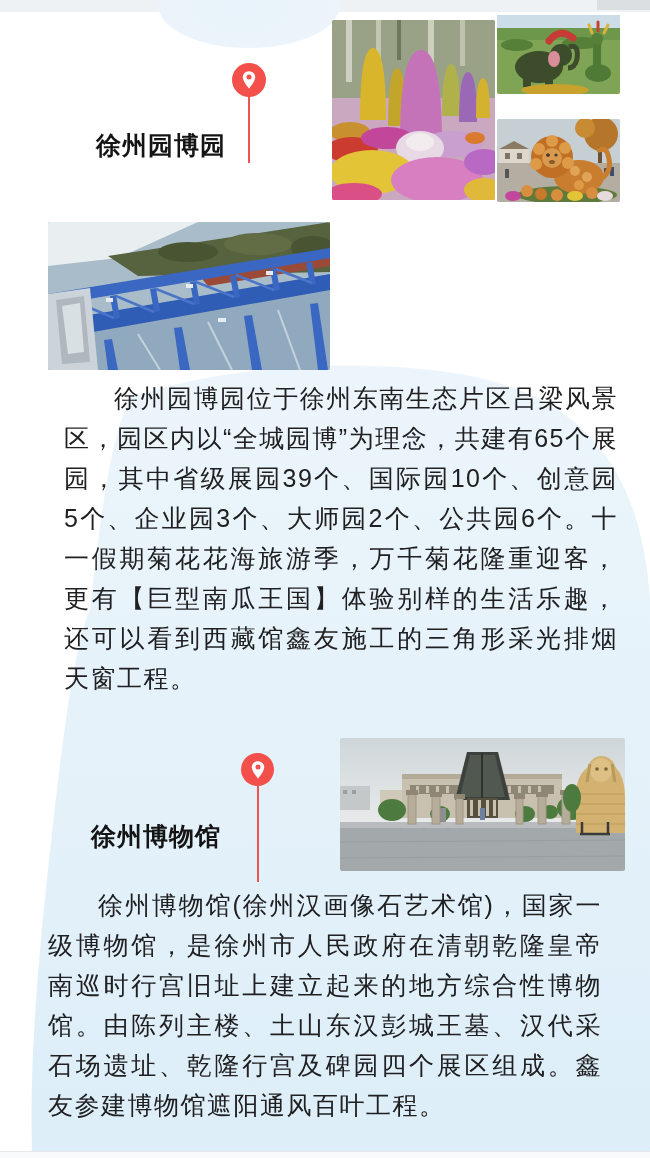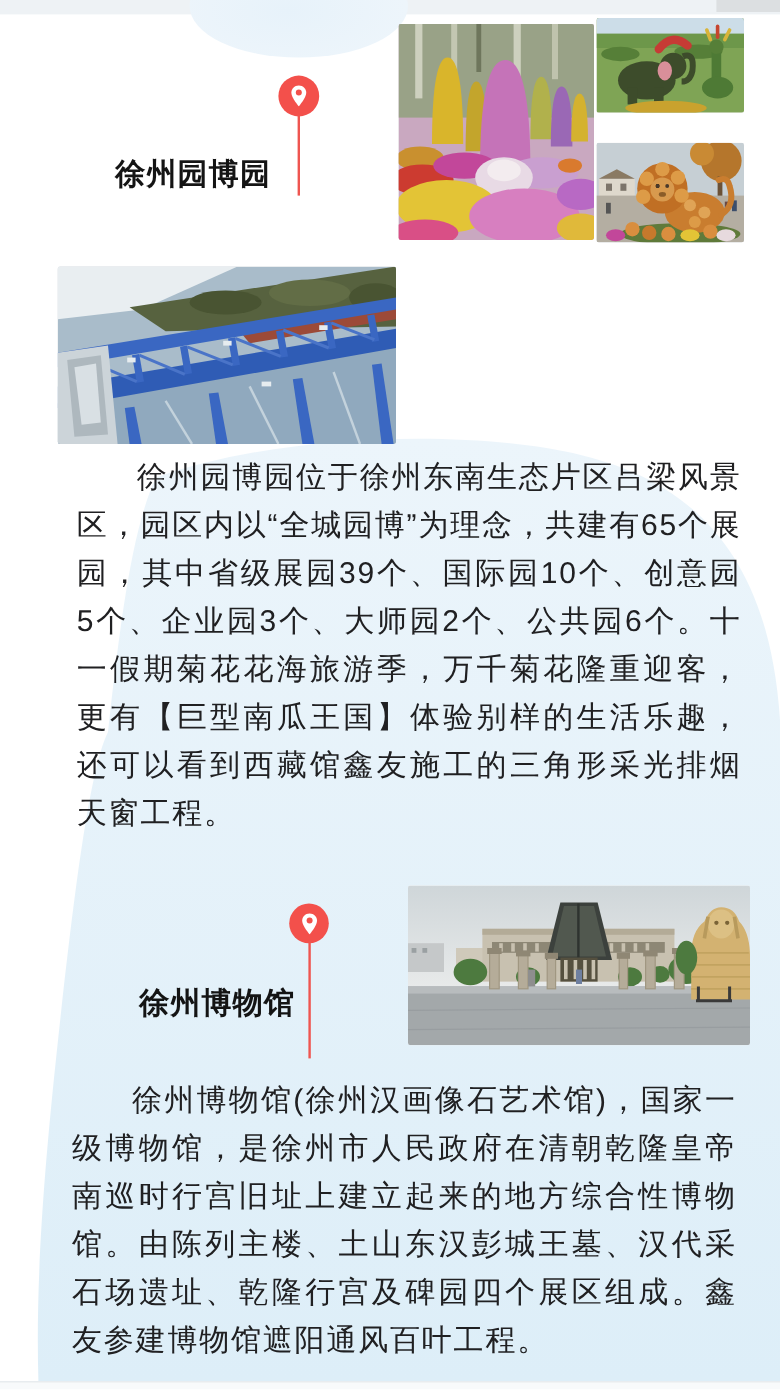--- a/index.html
+++ b/index.html
@@ -214,21 +214,21 @@
   <p class="abs para" style="left:64px;top:378px;margin:0;">徐州园博园位于徐州东南生态片区吕梁风景区，园区内以“全城园博”为理念，共建有65个展园，其中省级展园39个、国际园10个、创意园5个、企业园3个、大师园2个、公共园6个。十一假期菊花花海旅游季，万千菊花隆重迎客，更有【巨型南瓜王国】体验别样的生活乐趣，还可以看到西藏馆鑫友施工的三角形采光排烟天窗工程。</p>
 
   <div class="abs pin-circle" style="left:241px;top:753px;width:33px;height:33px;">
     <svg viewBox="0 0 24 24">
       <path d="M12 3.2 C8.3 3.2 5.8 6 5.8 9.2 C5.8 13.3 12 20.5 12 20.5 C12 20.5 18.2 13.3 18.2 9.2 C18.2 6 15.7 3.2 12 3.2 Z" fill="#ffffff"></path>
       <circle cx="12" cy="9.1" r="2.5" fill="#f3504b"></circle>
     </svg>
   </div>
   <div class="abs pin-stem" style="left:257px;top:784px;height:98px;"></div>
 
-  <div class="abs poi-label" style="left:116px;top:822px;">徐州博物馆</div>
+  <div class="abs poi-label" style="left:91px;top:822px;">徐州博物馆</div>
 
   <div class="abs photo" style="left:340px;top:738px;width:285px;height:133px;">
     <svg viewBox="0 0 285 133" preserveAspectRatio="none">
       <defs>
         <linearGradient id="skyG" x1="0" y1="0" x2="0" y2="1">
           <stop offset="0" stop-color="#cfd6d9"></stop>
             <stop offset="1" stop-color="#e8eaea"></stop>
         </linearGradient>
       </defs>
       <rect width="285" height="85" fill="url(#skyG)"></rect>
@@ -301,16 +301,16 @@
         <line x1="236" y1="76" x2="285" y2="76"></line>
           <line x1="236" y1="86" x2="285" y2="86"></line>
       </g>
       <circle cx="257" cy="31" r="1.8" fill="#7a6336"></circle>
         <circle cx="266" cy="31" r="1.8" fill="#7a6336"></circle>
       <path d="M240 96 h30 M242 84 v12 M268 84 v12" stroke="#3a3a3a" stroke-width="2.5" fill="none"></path>
       <ellipse cx="232" cy="60" rx="9" ry="14" fill="#4d7a3f"></ellipse>
     </svg>
   </div>
 
-  <p class="abs para" style="left:48px;top:885px;margin:12px;">徐州博物馆(徐州汉画像石艺术馆)，国家一级博物馆，是徐州市人民政府在清朝乾隆皇帝南巡时行宫旧址上建立起来的地方综合性博物馆。由陈列主楼、土山东汉彭城王墓、汉代采石场遗址、乾隆行宫及碑园四个展区组成。鑫友参建博物馆遮阳通风百叶工程。</p>
+  <p class="abs para" style="left:48px;top:885px;margin:0;">徐州博物馆(徐州汉画像石艺术馆)，国家一级博物馆，是徐州市人民政府在清朝乾隆皇帝南巡时行宫旧址上建立起来的地方综合性博物馆。由陈列主楼、土山东汉彭城王墓、汉代采石场遗址、乾隆行宫及碑园四个展区组成。鑫友参建博物馆遮阳通风百叶工程。</p>
 
   <div class="abs bottom-strip"></div>
 </div>
 
 </body></html>

